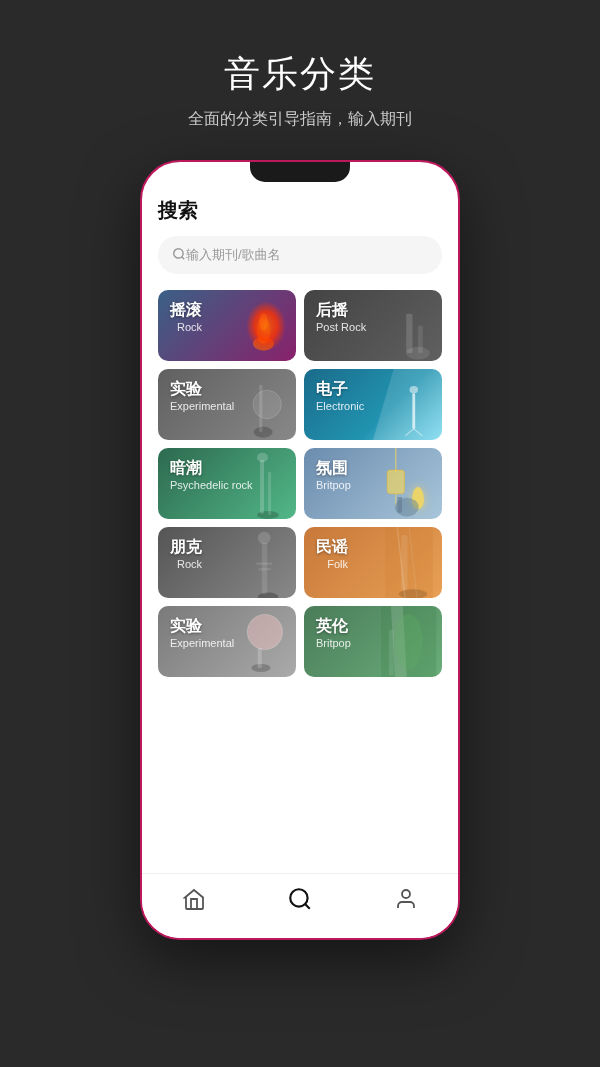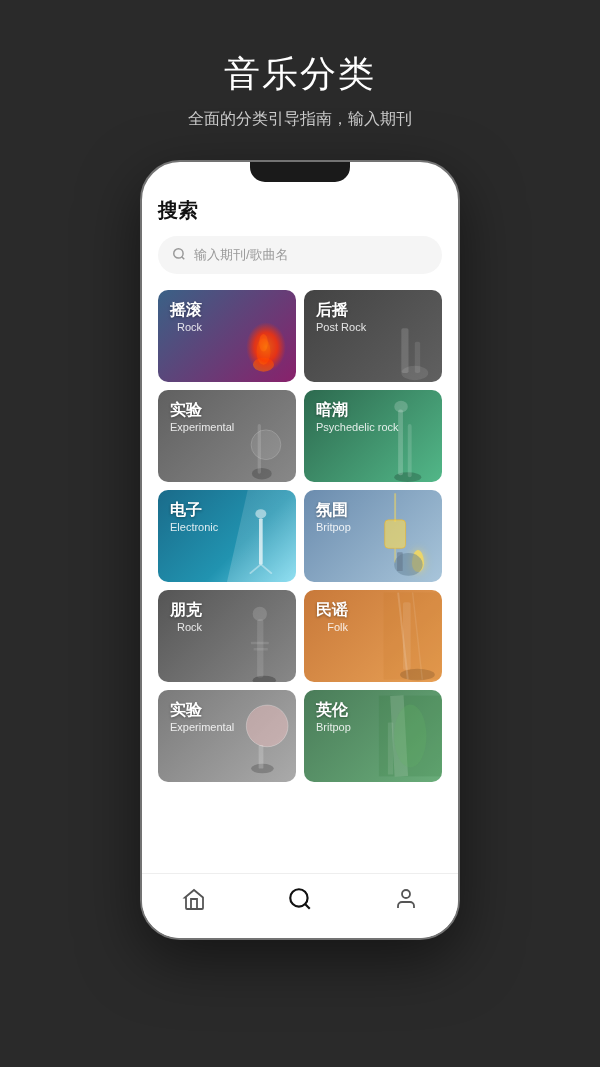--- a/index.html
+++ b/index.html
@@ -34,21 +34,21 @@
     }
 
     .phone-frame {
       width: 320px;
       height: 780px;
       background: white;
       border-radius: 40px;
       box-shadow: 0 20px 60px rgba(0,0,0,0.5);
       overflow: hidden;
       position: relative;
-      border: 2px solid #737373;
+      border: 2px solid #be185d;
     }
 
     .phone-notch {
       width: 100px;
       height: 20px;
       background: #1a1a1a;
       border-radius: 0 0 15px 15px;
       margin: 0 auto;
       position: relative;
       z-index: 10;
@@ -71,42 +71,42 @@
       padding-top: 5px;
     }
 
     .search-bar {
       display: flex;
       align-items: center;
       background: #f5f5f5;
       border-radius: 22px;
       padding: 10px 14px;
       margin-bottom: 16px;
-      gap: 8px;
+      gap: 0;
     }
 
     .search-icon-wrap {
       color: #999;
       font-size: 14px;
     }
 
     .search-placeholder {
       color: #999;
       font-size: 13px;
     }
 
     .grid {
       display: grid;
       grid-template-columns: 1fr 1fr;
       gap: 8px;
     }
 
     .grid-item {
       border-radius: 10px;
-      height: 92px;
+      height: 71px;
       position: relative;
       overflow: hidden;
       cursor: pointer;
     }
 
     .grid-item-bg {
       width: 100%;
       height: 100%;
       position: absolute;
       top: 0; left: 0;
@@ -311,46 +311,46 @@
           <circle cx="70" cy="45" r="18" fill="rgba(255,255,255,0.1)" stroke="rgba(255,255,255,0.2)" stroke-width="1"></circle>
           <ellipse cx="65" cy="80" rx="12" ry="7" fill="rgba(0,0,0,0.2)"></ellipse>
           <rect x="60" y="20" width="4" height="60" rx="2" fill="rgba(255,255,255,0.15)"></rect>
         </svg>
         <div class="grid-item-text">
           <span class="grid-item-cn">实验</span>
           <span class="grid-item-en">Experimental</span>
         </div>
       </div>
 
-      <div class="grid-item item-psychedelic">
-        <div class="grid-item-bg"></div>
-        <svg style="position:absolute;right:0;bottom:0;width:70%;height:100%" viewBox="0 0 100 90" preserveAspectRatio="xMaxYMax meet">
-          <ellipse cx="65" cy="85" rx="14" ry="5" fill="rgba(0,0,0,0.2)"></ellipse>
-          <rect x="55" y="15" width="5" height="68" rx="2" fill="rgba(255,255,255,0.2)"></rect>
-          <rect x="65" y="30" width="4" height="55" rx="2" fill="rgba(255,255,255,0.15)"></rect>
-          <ellipse cx="58" cy="12" rx="7" ry="6" fill="rgba(255,255,255,0.2)"></ellipse>
-        </svg>
-        <div class="grid-item-text">
-          <span class="grid-item-cn">暗潮</span>
-          <span class="grid-item-en">Psychedelic rock</span>
-        </div>
-      </div>
-
       <div class="grid-item item-electronic">
         <div class="grid-item-bg"></div>
         <div class="shape-wave"></div>
         <svg style="position:absolute;right:5px;top:10px;width:40%;height:80%" viewBox="0 0 50 80" preserveAspectRatio="xMaxYMin meet">
           <rect x="15" y="20" width="4" height="50" rx="1" fill="rgba(255,255,255,0.7)"></rect>
           <ellipse cx="17" cy="15" rx="6" ry="5" fill="rgba(255,255,255,0.5)"></ellipse>
           <line x1="17" y1="70" x2="5" y2="80" stroke="rgba(255,255,255,0.4)" stroke-width="2"></line>
           <line x1="17" y1="70" x2="29" y2="80" stroke="rgba(255,255,255,0.4)" stroke-width="2"></line>
         </svg>
         <div class="grid-item-text">
           <span class="grid-item-cn">电子</span>
           <span class="grid-item-en">Electronic</span>
+        </div>
+      </div>
+
+      <div class="grid-item item-psychedelic">
+        <div class="grid-item-bg"></div>
+        <svg style="position:absolute;right:0;bottom:0;width:70%;height:100%" viewBox="0 0 100 90" preserveAspectRatio="xMaxYMax meet">
+          <ellipse cx="65" cy="85" rx="14" ry="5" fill="rgba(0,0,0,0.2)"></ellipse>
+          <rect x="55" y="15" width="5" height="68" rx="2" fill="rgba(255,255,255,0.2)"></rect>
+          <rect x="65" y="30" width="4" height="55" rx="2" fill="rgba(255,255,255,0.15)"></rect>
+          <ellipse cx="58" cy="12" rx="7" ry="6" fill="rgba(255,255,255,0.2)"></ellipse>
+        </svg>
+        <div class="grid-item-text">
+          <span class="grid-item-cn">暗潮</span>
+          <span class="grid-item-en">Psychedelic rock</span>
         </div>
       </div>
 
       <div class="grid-item item-ambient">
         <div class="grid-item-bg"></div>
         <div class="shape-lantern"></div>
         <svg style="position:absolute;right:5px;top:0;width:55%;height:100%" viewBox="0 0 80 90">
           <rect x="35" y="0" width="2" height="30" fill="rgba(255,220,80,0.5)"></rect>
           <rect x="25" y="28" width="22" height="30" rx="4" fill="rgba(255,220,80,0.6)" stroke="rgba(255,180,0,0.5)" stroke-width="1"></rect>
           <rect x="35" y="58" width="2" height="15" fill="rgba(255,220,80,0.4)"></rect>

